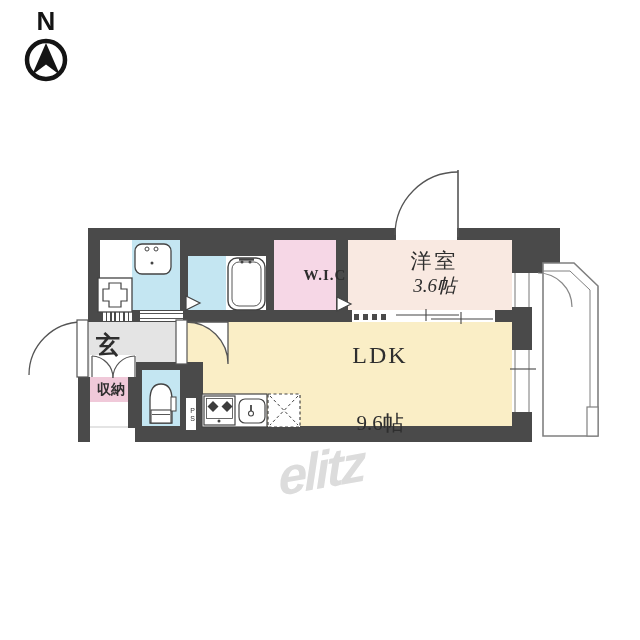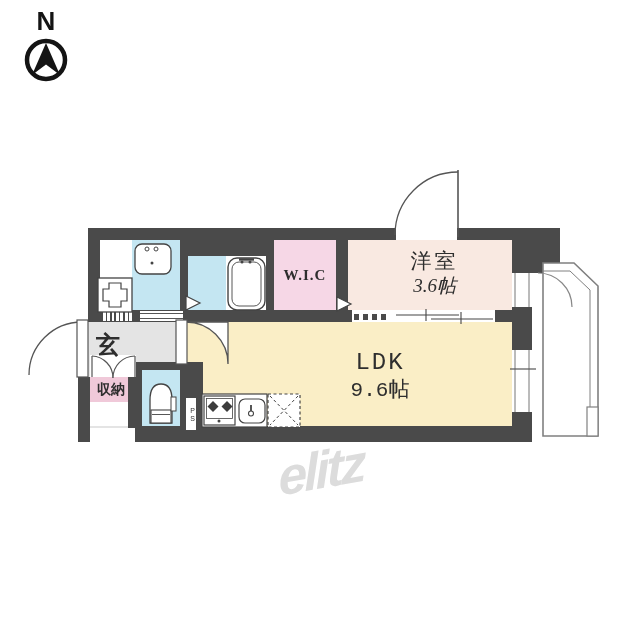--- a/index.html
+++ b/index.html
@@ -175,30 +175,30 @@
       <line x1="510" y1="369" x2="536" y2="369" stroke="#555555" stroke-width="1.2"></line>
     </g>
 
     <path d="M186 296 L200 303 L186 310 Z" fill="#ffffff" stroke="#444444" stroke-width="1.2"></path>
     <path d="M337 297 L351 304 L337 311 Z" fill="#ffffff" stroke="#444444" stroke-width="1.2"></path>
   </svg>
 
   <div class="layer-lbl">
     <div class="lbl" style="left:30px;top:6px;width:32px;font-family:'Liberation Sans',sans-serif;font-weight:bold;font-size:26px;color:#141414;">N</div>
 
-    <div class="lbl" style="left:274px;top:267px;width:62px;font-size:15px;letter-spacing:1px;font-weight:bold;">W.I.C</div>
+    <div class="lbl" style="left:274px;top:267px;width:62px;font-size:15px;letter-spacing:1px;font-weight:bold;padding-left:20px;">W.I.C</div>
 
     <div class="lbl" style="left:348px;top:248px;width:173px;line-height:1.25;">
       <div style="font-size:21px;letter-spacing:3px;">洋室</div>
       <div style="font-size:19px;font-style:italic;">3.6帖</div>
     </div>
 
-    <div class="lbl" style="left:230px;top:348px;width:300px;line-height:1.25;font-family:Liberation Mono, monospace;">
+    <div class="lbl" style="left:230px;top:340px;width:300px;line-height:1.25;">
       <div style="font-size:24px;letter-spacing:2px;">LDK</div>
-      <div style="font-size:21px;">9.6帖</div>
+      <div style="font-size:21px;margin-top:40px;">9.6帖</div>
     </div>
 
     <div class="lbl" style="left:88px;top:329px;width:40px;font-size:24px;font-weight:bold;">玄</div>
 
     <div class="lbl" style="left:84px;top:381px;width:54px;font-size:14px;font-weight:bold;">収納</div>
 
     <div class="lbl vtext" style="left:550px;top:281px;height:158px;font-size:16px;letter-spacing:4px;color:#333333;">バルコニー</div>
 
     <div class="lbl vtext" style="left:186px;top:401px;width:10px;height:28px;font-size:7px;letter-spacing:1px;color:#333333;font-family:'Liberation Sans',sans-serif;">PS</div>
   </div>

